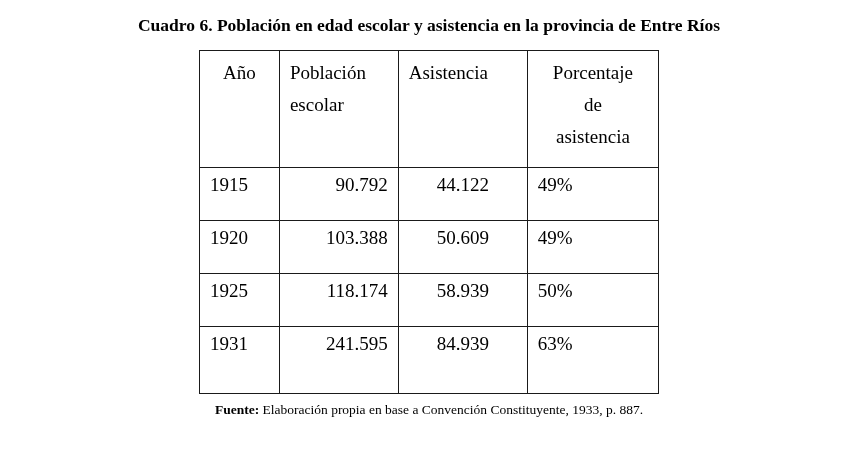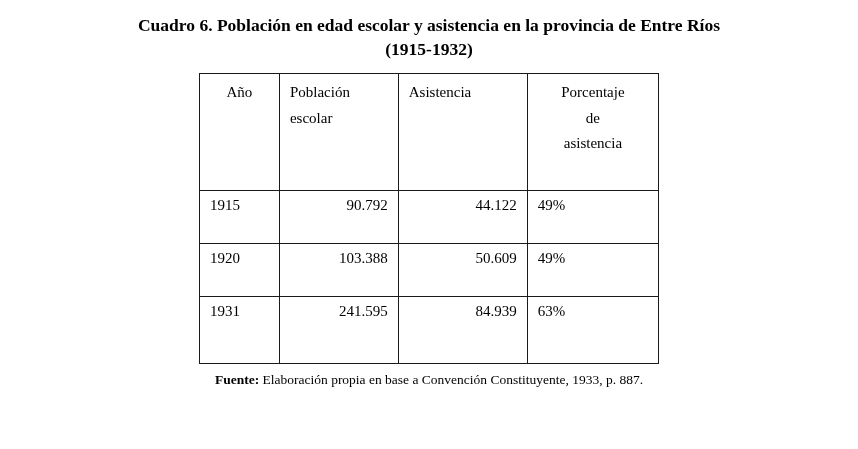--- a/index.html
+++ b/index.html
@@ -34,21 +34,21 @@
   }
   .table-wrap {
     margin-top: 12px;
     display: flex;
     justify-content: center;
   }
   table.data {
     border-collapse: collapse;
     table-layout: fixed;
     width: 460px;
-    font-size: 15px;
+    font-size: 19px;
   }
   table.data th,
   table.data td {
     border: 1px solid #1a1a1a;
     padding: 6px 10px;
     vertical-align: top;
     font-weight: normal;
   }
   table.data thead th {
     height: 104px;
@@ -60,21 +60,21 @@
   .col-asist  { width: 126px; }
   .col-porc   { width: 128px; }
 
   th.h-anio   { text-align: center; }
   th.h-pob    { text-align: left; margin-left: 30px; }
   th.h-asist  { text-align: left; }
   th.h-porc   { text-align: center; padding-left: 18px; }
 
   td.c-anio   { text-align: left; height: 40px; }
   td.c-pob    { text-align: right; }
-  td.c-asist  { text-align: right; }
+  td.c-asist  { text-align: center; }
   td.c-porc   { text-align: left; padding-left: 18px; }
 
   tbody tr:last-child td {
     height: 54px;
   }
 
   .source {
     margin-top: 8px;
     text-align: center;
     font-size: 13.5px;
@@ -83,21 +83,20 @@
     font-weight: bold;
   }
 </style>
 </head>
 <body>
 
 <div class="page">
 
   <div class="caption">
     <span>Cuadro 6. Población en edad escolar y asistencia en la provincia de Entre Ríos</span>
-    <span class="line2">(1915-1932)</span>
   </div>
 
   <div class="table-wrap">
     <table class="data">
       <colgroup>
         <col class="col-anio">
         <col class="col-pob">
         <col class="col-asist">
         <col class="col-porc">
       </colgroup>
@@ -116,20 +115,26 @@
           <td class="c-asist">44.122</td>
           <td class="c-porc">49%</td>
         </tr>
         <tr>
           <td class="c-anio">1920</td>
           <td class="c-pob">103.388</td>
           <td class="c-asist">50.609</td>
           <td class="c-porc">49%</td>
         </tr>
         <tr>
+          <td class="c-anio">1925</td>
+          <td class="c-pob">118.174</td>
+          <td class="c-asist">58.939</td>
+          <td class="c-porc">50%</td>
+        </tr>
+        <tr>
           <td class="c-anio">1931</td>
           <td class="c-pob">241.595</td>
           <td class="c-asist">84.939</td>
           <td class="c-porc">63%</td>
         </tr>
       </tbody>
     </table>
   </div>
 
   <div class="source">

